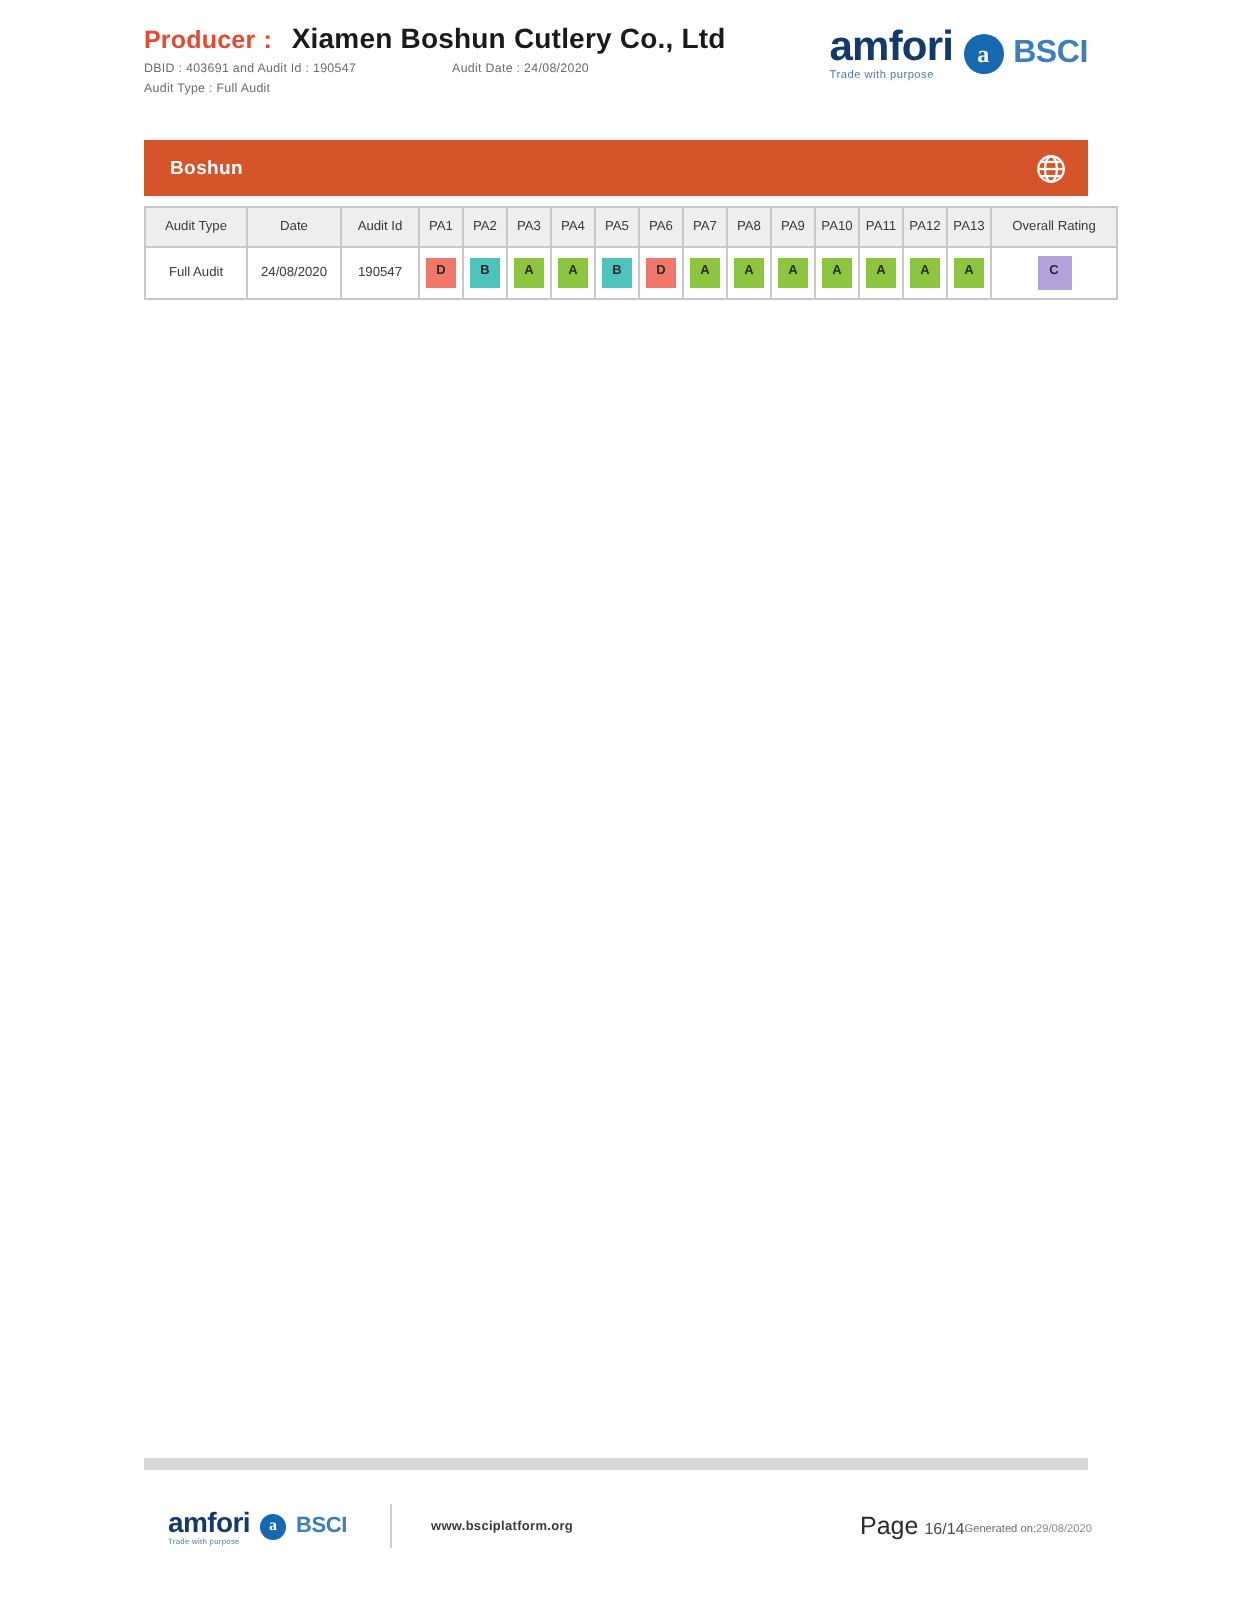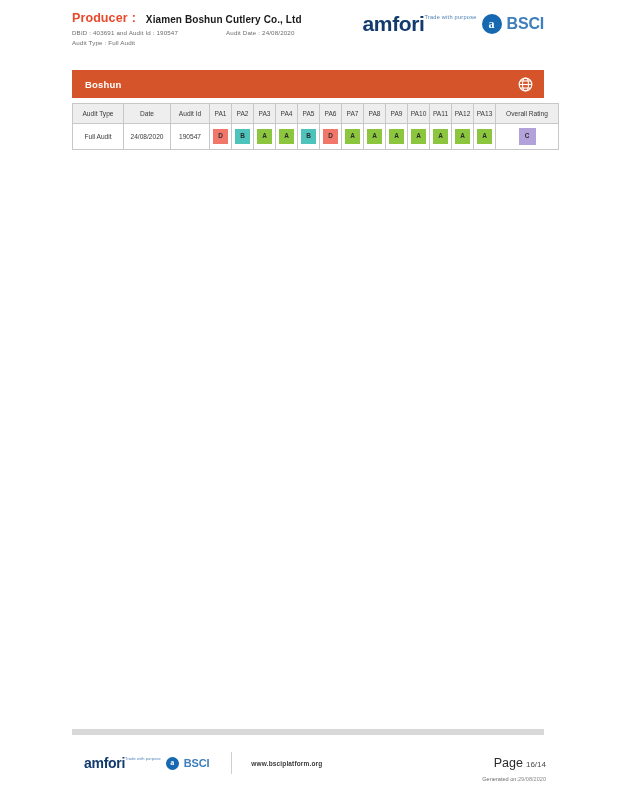--- a/index.html
+++ b/index.html
@@ -40,21 +40,21 @@
     font-weight: bold;
     letter-spacing: 0.1px;
   }
   .producer-colon {
     color: #e8492a;
     font-size: 12.5px;
     font-weight: bold;
   }
   .producer-name {
     color: #1a1a1a;
-    font-size: 10px;
+    font-size: 14px;
     font-weight: bold;
     margin-left: 6px;
     letter-spacing: 0.1px;
   }
   .meta-row {
     margin-top: 4px;
     display: flex;
     align-items: baseline;
     white-space: nowrap;
   }
@@ -67,21 +67,21 @@
   .meta-row-2 { margin-top: 3px; }
 
   
   .logo-amfori {
     display: flex;
     align-items: center;
     gap: 5px;
   }
   .logo-amfori .word {
     display: flex;
-    flex-direction: row;
+    flex-direction: column;
     align-items: flex-start;
     line-height: 1;
     justify-content: center;
   }
   .logo-amfori .word-main {
     font-size: 21px;
     font-weight: bold;
     color: #123a6d;
     letter-spacing: -0.4px;
   }
@@ -209,22 +209,22 @@
     margin: 0 19px 0 22px;
   }
   .footer-url {
     font-size: 6.5px;
     font-weight: bold;
     color: #3a3a3a;
     letter-spacing: 0.15px;
   }
   .footer-right {
     display: flex;
-    flex-direction: column;
-    align-items: flex-end;
+    flex-direction: row;
+    align-items: flex-start;
     padding-top: 4px;
   }
   .page-number-line {
     display: flex;
     align-items: baseline;
     gap: 3px;
   }
   .page-word {
     font-size: 12.5px;
     color: #2b2b2b;

